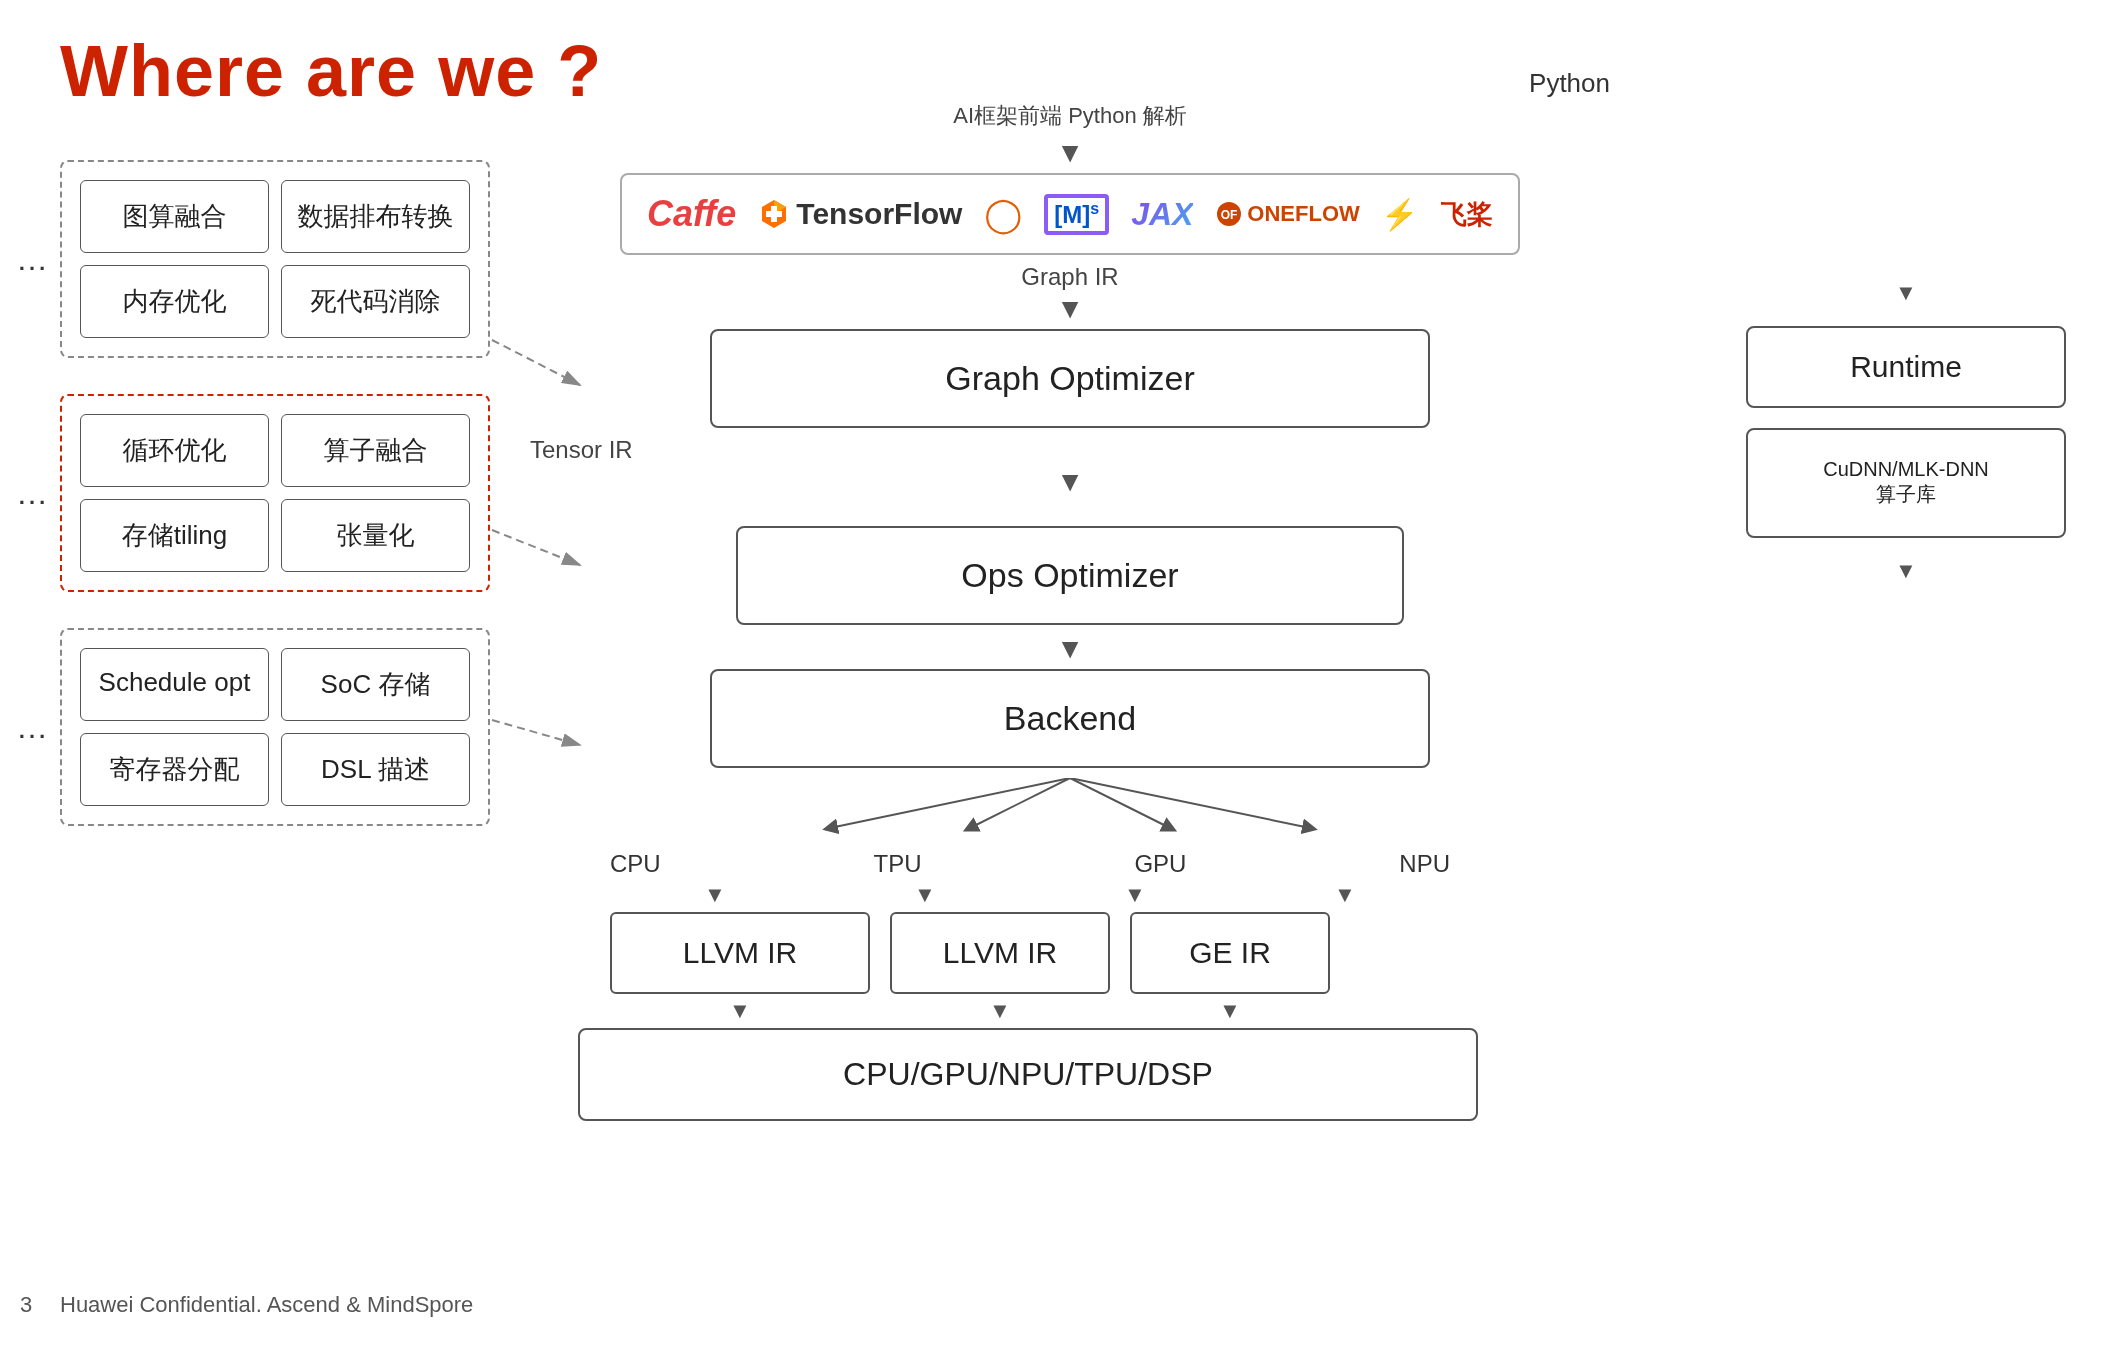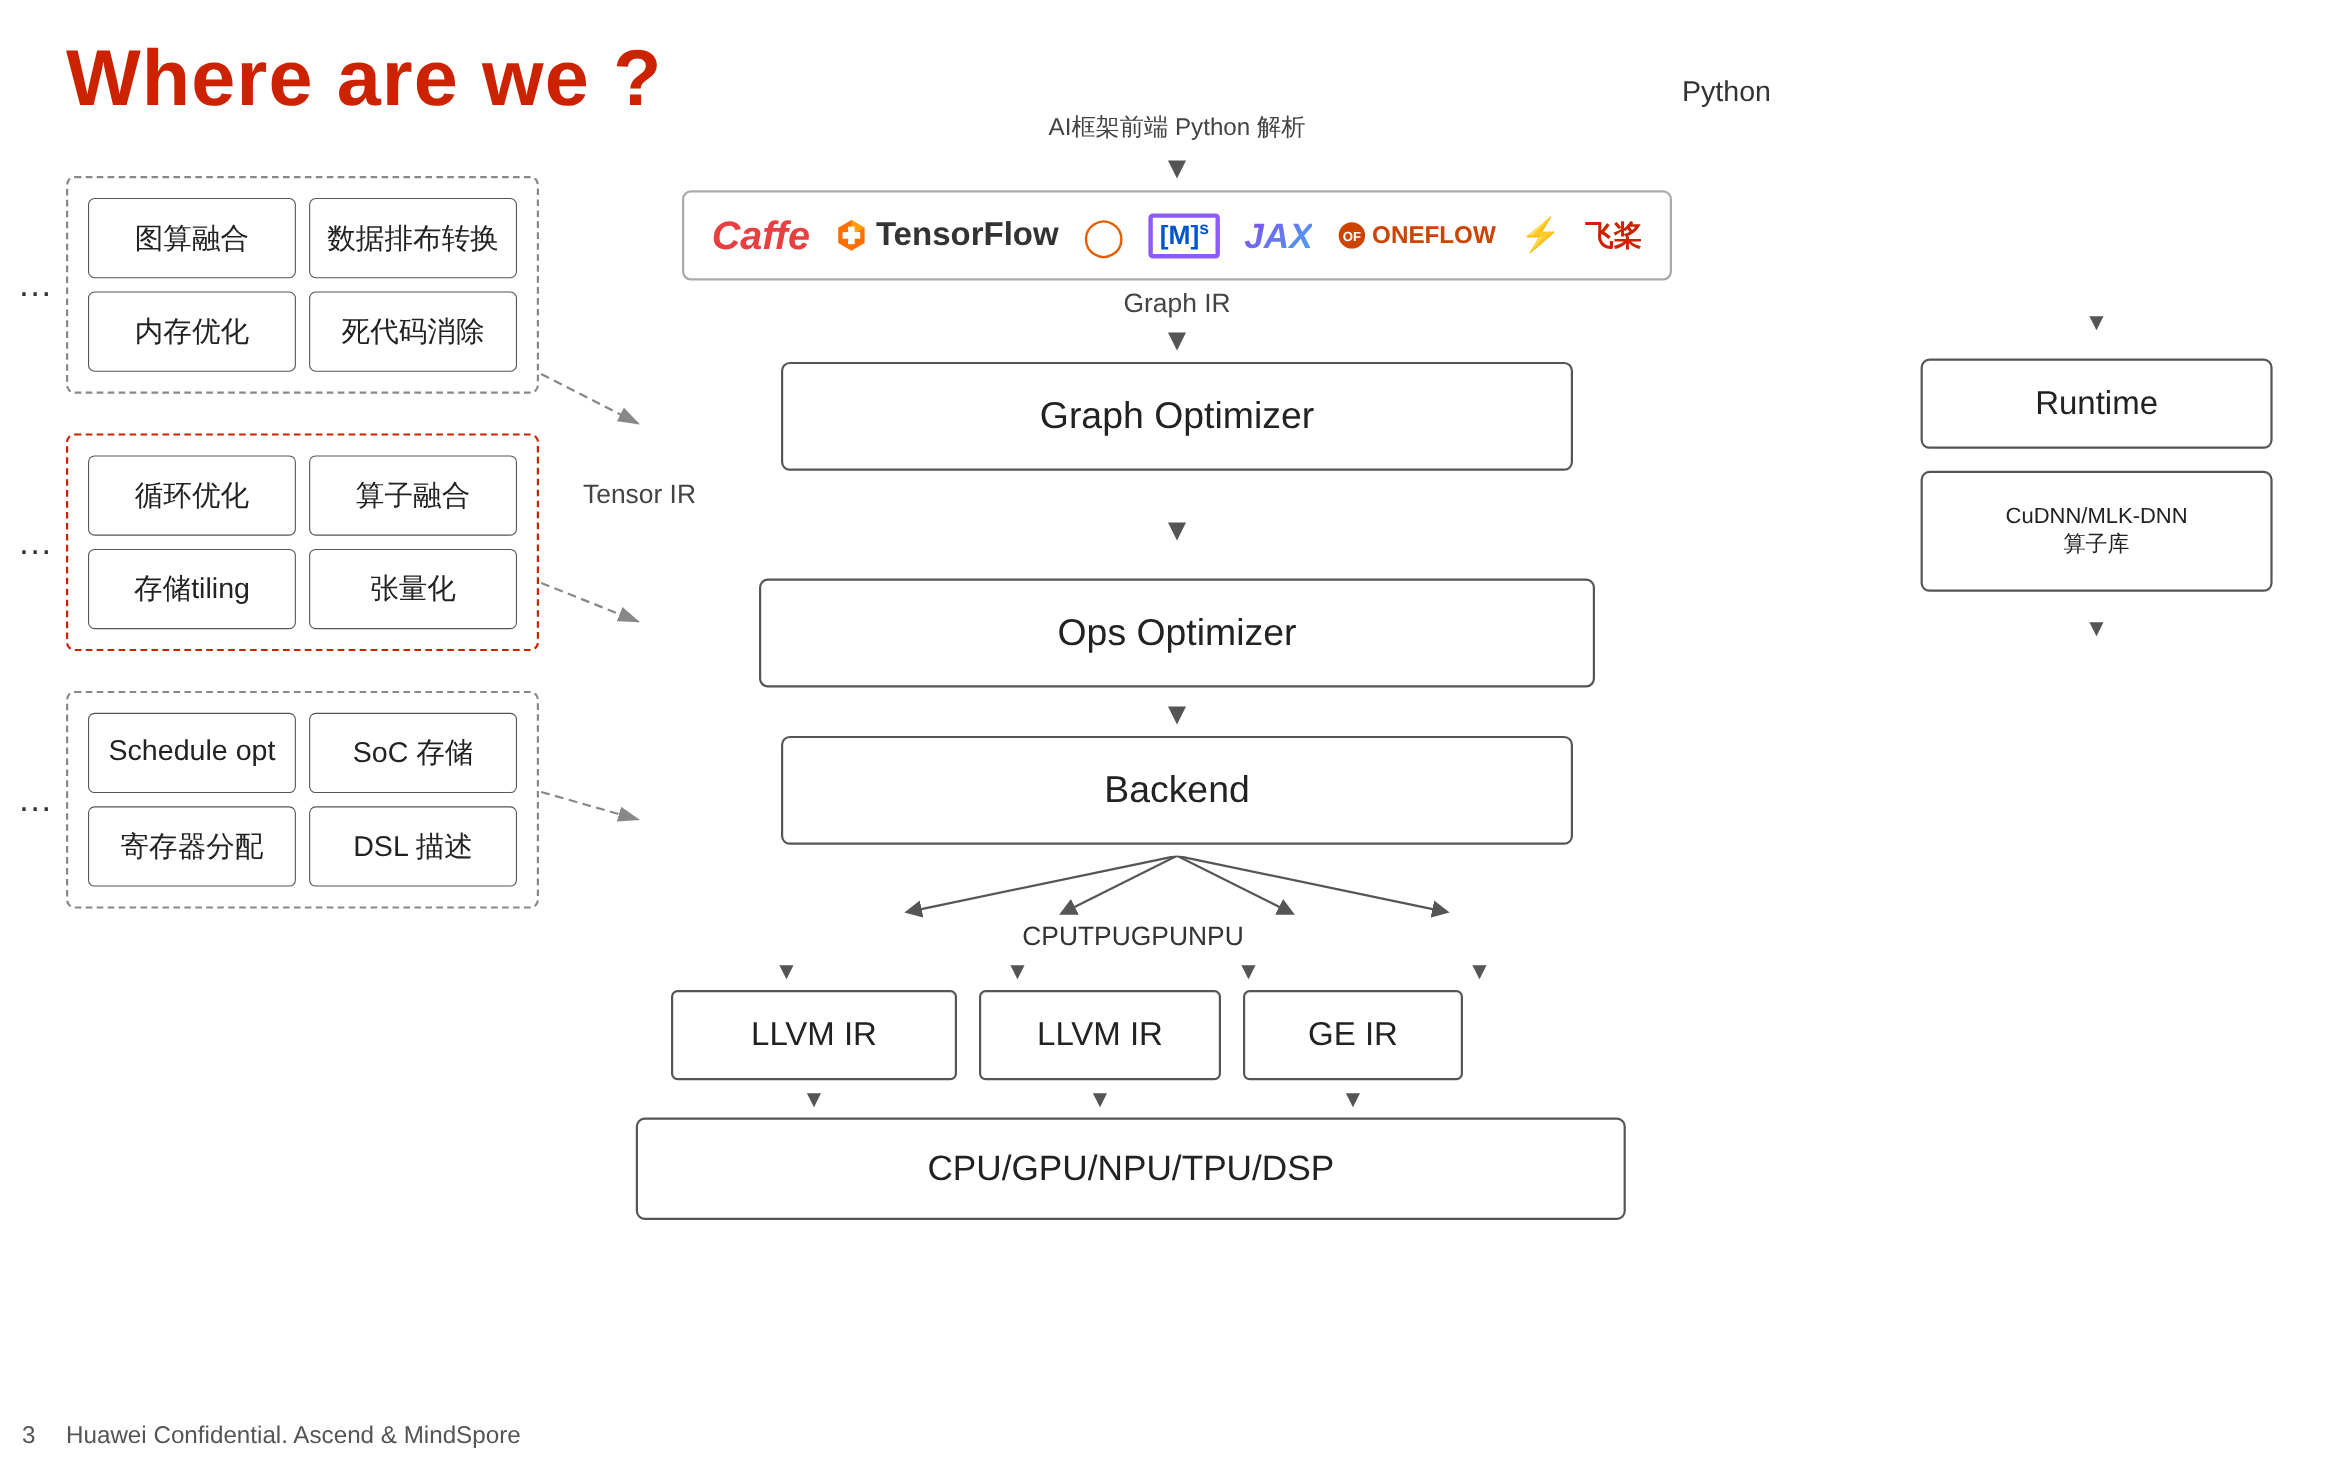--- a/index.html
+++ b/index.html
@@ -249,21 +249,21 @@
   </div>
 
   <div style="text-align:center; font-size:24px; color:#444; margin-top:8px; margin-bottom:2px;">Graph IR</div>
   <div style="text-align:center; font-size:28px; color:#555; margin-bottom:4px;">▼</div>
 
   <div class="flow-box" style="width:720px;">Graph Optimizer</div>
 
   <div style="font-size:24px; color:#444; margin-top:8px; margin-bottom:2px;">Tensor IR</div>
   <div style="text-align:center; font-size:28px; color:#555; margin-bottom:4px;">▼</div>
 
-  <div class="flow-box" style="width:760px;margin-top:28px;">Ops Optimizer</div>
+  <div class="flow-box" style="width:668px;margin-top:28px;">Ops Optimizer</div>
 
   <div style="text-align:center; font-size:28px; color:#555; margin:8px 0 4px;">▼</div>
 
   <div class="flow-box" style="width:720px;">Backend</div>
 
   <div style="text-align:center; margin-top:10px; position:relative; width:720px; margin-left:auto; margin-right:auto; height:60px;">
     
     <svg width="720" height="60" viewBox="0 0 720 60">
 
       <defs>
@@ -271,21 +271,21 @@
           <path d="M0,0 L8,4 L0,8 Z" fill="#555"></path>
         </marker>
       </defs>
       <line x1="360" y1="0" x2="120" y2="50" stroke="#555" stroke-width="2" marker-end="url(#arr)"></line>
       <line x1="360" y1="0" x2="260" y2="50" stroke="#555" stroke-width="2" marker-end="url(#arr)"></line>
       <line x1="360" y1="0" x2="460" y2="50" stroke="#555" stroke-width="2" marker-end="url(#arr)"></line>
       <line x1="360" y1="0" x2="600" y2="50" stroke="#555" stroke-width="2" marker-end="url(#arr)"></line>
     </svg>
   </div>
 
-  <div style="display:flex; justify-content:center; width:840px; margin:0 auto 4px; margin-left:80px;">
+  <div style="display:flex; justify-content:space-between; width:840px; margin:12px auto 4px; margin-left:80px;">
     <span style="font-size:24px; color:#333;">CPU</span>
     <span style="font-size:24px; color:#333;">TPU</span>
     <span style="font-size:24px; color:#333;">GPU</span>
     <span style="font-size:24px; color:#333;">NPU</span>
   </div>
 
   <div style="display:flex; justify-content:space-around; width:840px; margin:0 auto 4px; margin-left:80px;">
     <span style="font-size:22px; color:#555;">▼</span>
     <span style="font-size:22px; color:#555;">▼</span>
     <span style="font-size:22px; color:#555;">▼</span>

